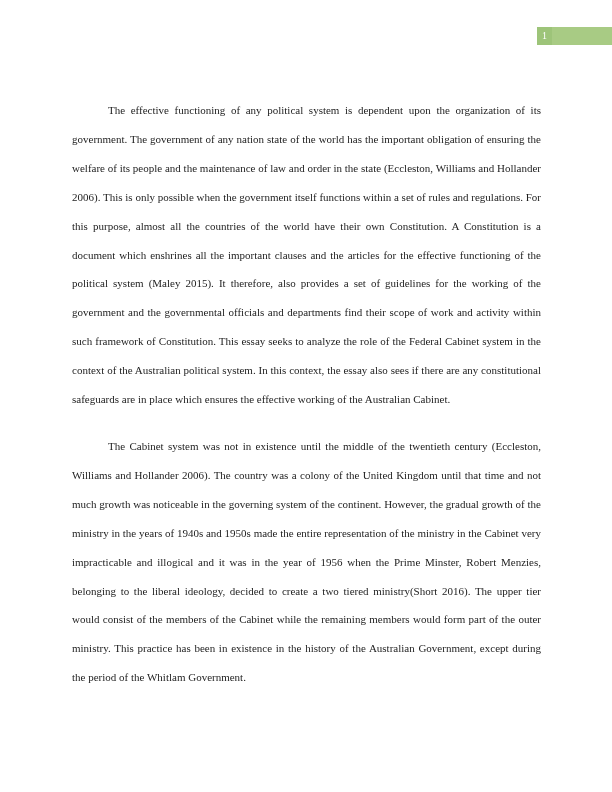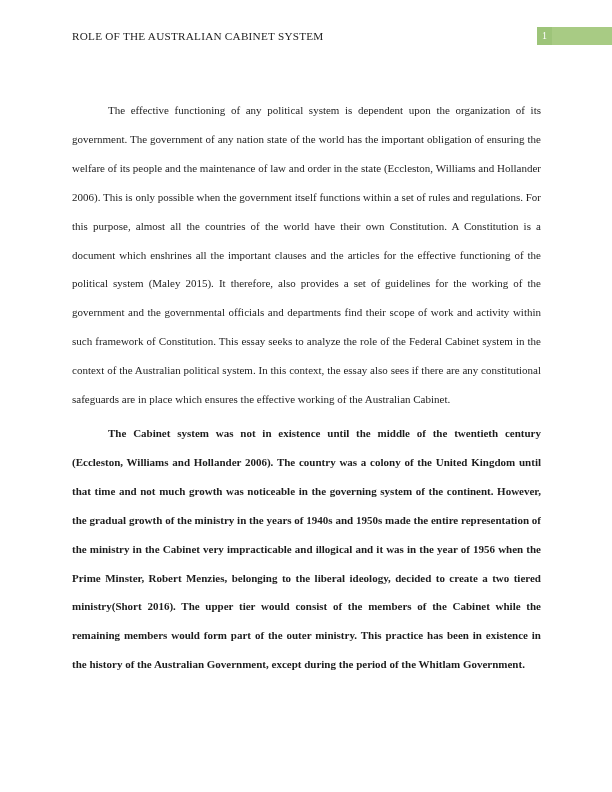--- a/index.html
+++ b/index.html
@@ -86,31 +86,29 @@
     font-size: 11px;
     line-height: 28.9px;
     text-align: justify;
     text-justify: inter-word;
     text-indent: 36px;
     color: #1d1d1d;
     hyphens: none;
   }
 
   .para + .para {
-    margin-top: 5px;
-    font-weight: bold;
+    margin-top: 18px;
   }
 </style>
 </head>
 <body>
 
 <div class="page">
 
   <div class="header-row">
-    <div class="running-head">ROLE OF THE AUSTRALIAN CABINET SYSTEM</div>
 
     <div class="page-number-bar">
       <div class="page-number-chip"></div>
       <div class="page-number-text">1</div>
     </div>
   </div>
 
   <div class="body-block">
     <p class="para">The effective functioning of any political system is dependent upon the organization of its government. The government of any nation state of the world has the important obligation of ensuring the welfare of its people and the maintenance of law and order in the state (Eccleston, Williams and Hollander 2006). This is only possible when the government itself functions within a set of rules and regulations. For this purpose, almost all the countries of the world have their own Constitution. A Constitution is a document which enshrines all the important clauses and the articles for the effective functioning of the political system (Maley 2015). It therefore, also provides a set of guidelines for the working of the government and the governmental officials and departments find their scope of work and activity within such framework of Constitution. This essay seeks to analyze the role of the Federal Cabinet system in the context of the Australian political system. In this context, the essay also sees if there are any constitutional safeguards are in place which ensures the effective working of the Australian Cabinet.</p>
     <p class="para">The Cabinet system was not in existence until the middle of the twentieth century (Eccleston, Williams and Hollander 2006). The country was a colony of the United Kingdom until that time and not much growth was noticeable in the governing system of the continent. However, the gradual growth of the ministry in the years of 1940s and 1950s made the entire representation of the ministry in the Cabinet very impracticable and illogical and it was in the year of 1956 when the Prime Minster, Robert Menzies, belonging to the liberal ideology, decided to create a two tiered ministry(Short 2016). The upper tier would consist of the members of the Cabinet while the remaining members would form part of the outer ministry. This practice has been in existence in the history of the Australian Government, except during the period of the Whitlam Government.</p>

